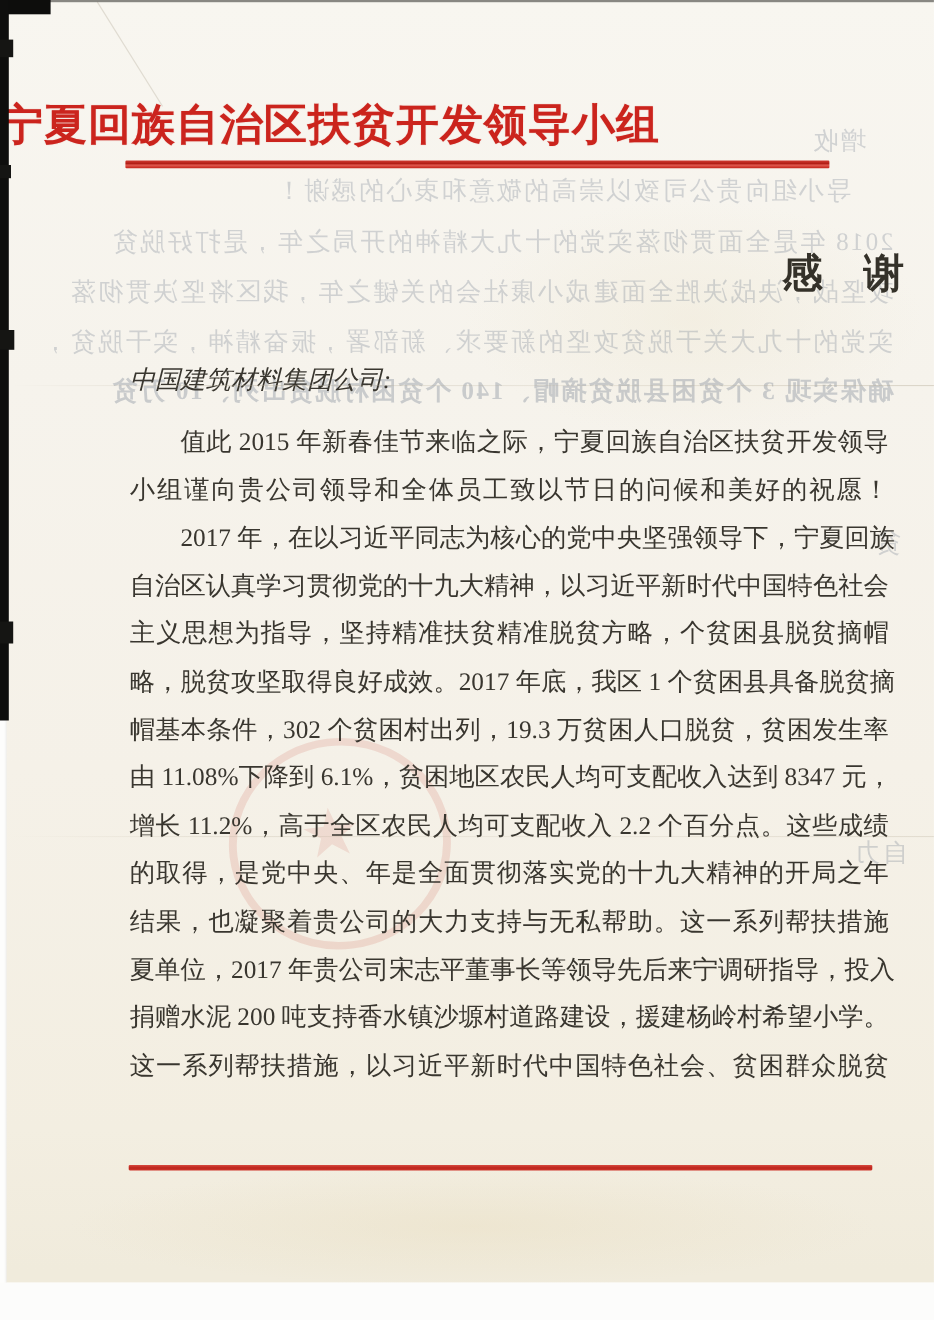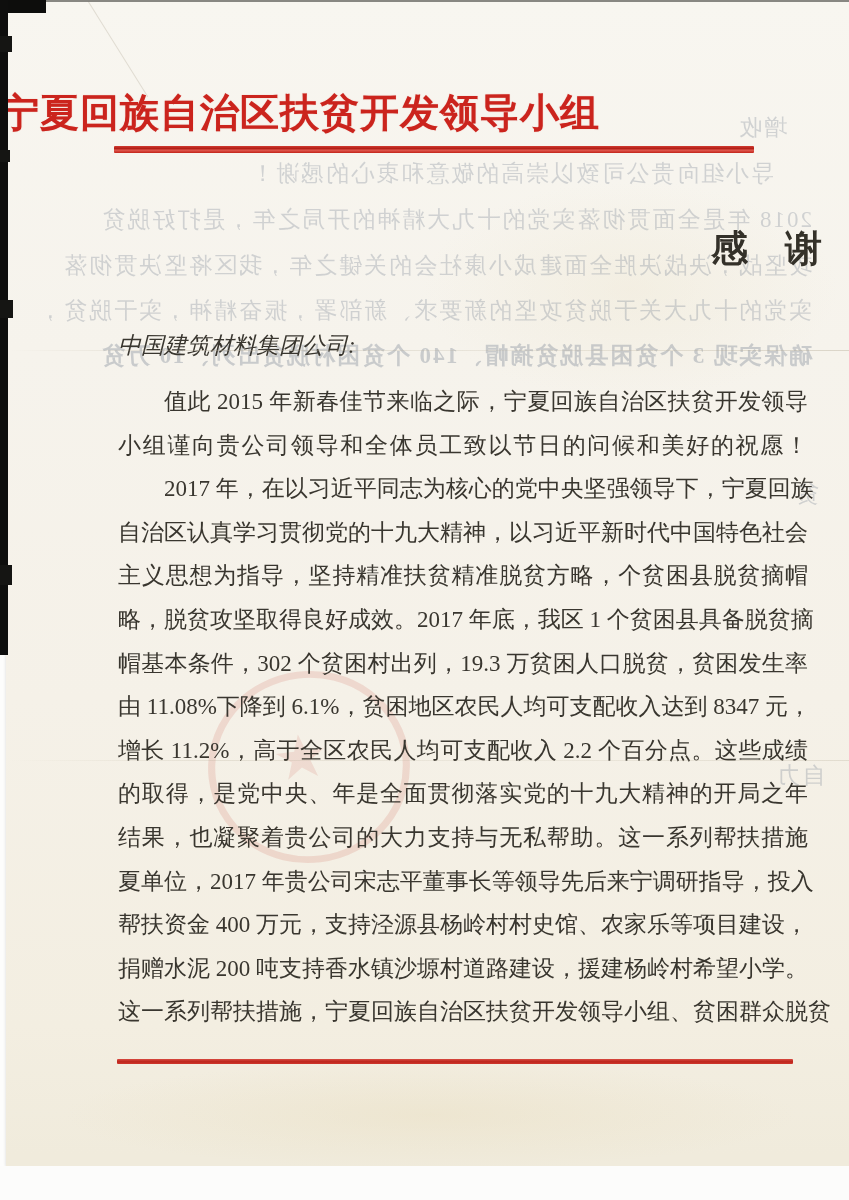--- a/index.html
+++ b/index.html
@@ -122,23 +122,22 @@
     <div class="bline indent">2017 年，在以习近平同志为核心的党中央坚强领导下，宁夏回族</div>
     <div class="bline">自治区认真学习贯彻党的十九大精神，以习近平新时代中国特色社会</div>
     <div class="bline">主义思想为指导，坚持精准扶贫精准脱贫方略，个贫困县脱贫摘帽</div>
     <div class="bline">略，脱贫攻坚取得良好成效。2017 年底，我区 1 个贫困县具备脱贫摘</div>
     <div class="bline">帽基本条件，302 个贫困村出列，19.3 万贫困人口脱贫，贫困发生率</div>
     <div class="bline">由 11.08%下降到 6.1%，贫困地区农民人均可支配收入达到 8347 元，</div>
     <div class="bline">增长 11.2%，高于全区农民人均可支配收入 2.2 个百分点。这些成绩</div>
     <div class="bline">的取得，是党中央、年是全面贯彻落实党的十九大精神的开局之年</div>
     <div class="bline">结果，也凝聚着贵公司的大力支持与无私帮助。这一系列帮扶措施</div>
     <div class="bline">夏单位，2017 年贵公司宋志平董事长等领导先后来宁调研指导，投入</div>
-    <div class="bline">帮扶资金 400 万元，支持泾源县杨岭村村史馆、农家乐等项目建设，</div>
     <div class="bline">捐赠水泥 200 吨支持香水镇沙塬村道路建设，援建杨岭村希望小学。</div>
-    <div class="bline">这一系列帮扶措施，宁夏回族自治区扶贫开发领导小组、贫困群众脱贫</div>
+    <div class="bline">这一系列帮扶措施，以习近平新时代中国特色社会、贫困群众脱贫</div>
   </div>
 
   <div class="footer-rule"></div>
 
   <div class="crease crease-diag"></div>
   <div class="crease crease-h" style="left:10px;top:350px;width:839px;"></div>
   <div class="crease crease-h" style="left:10px;top:760px;width:839px;opacity:.7;"></div>
 
   <div class="scan-top-line"></div>
   <div class="scan-corner"></div>

